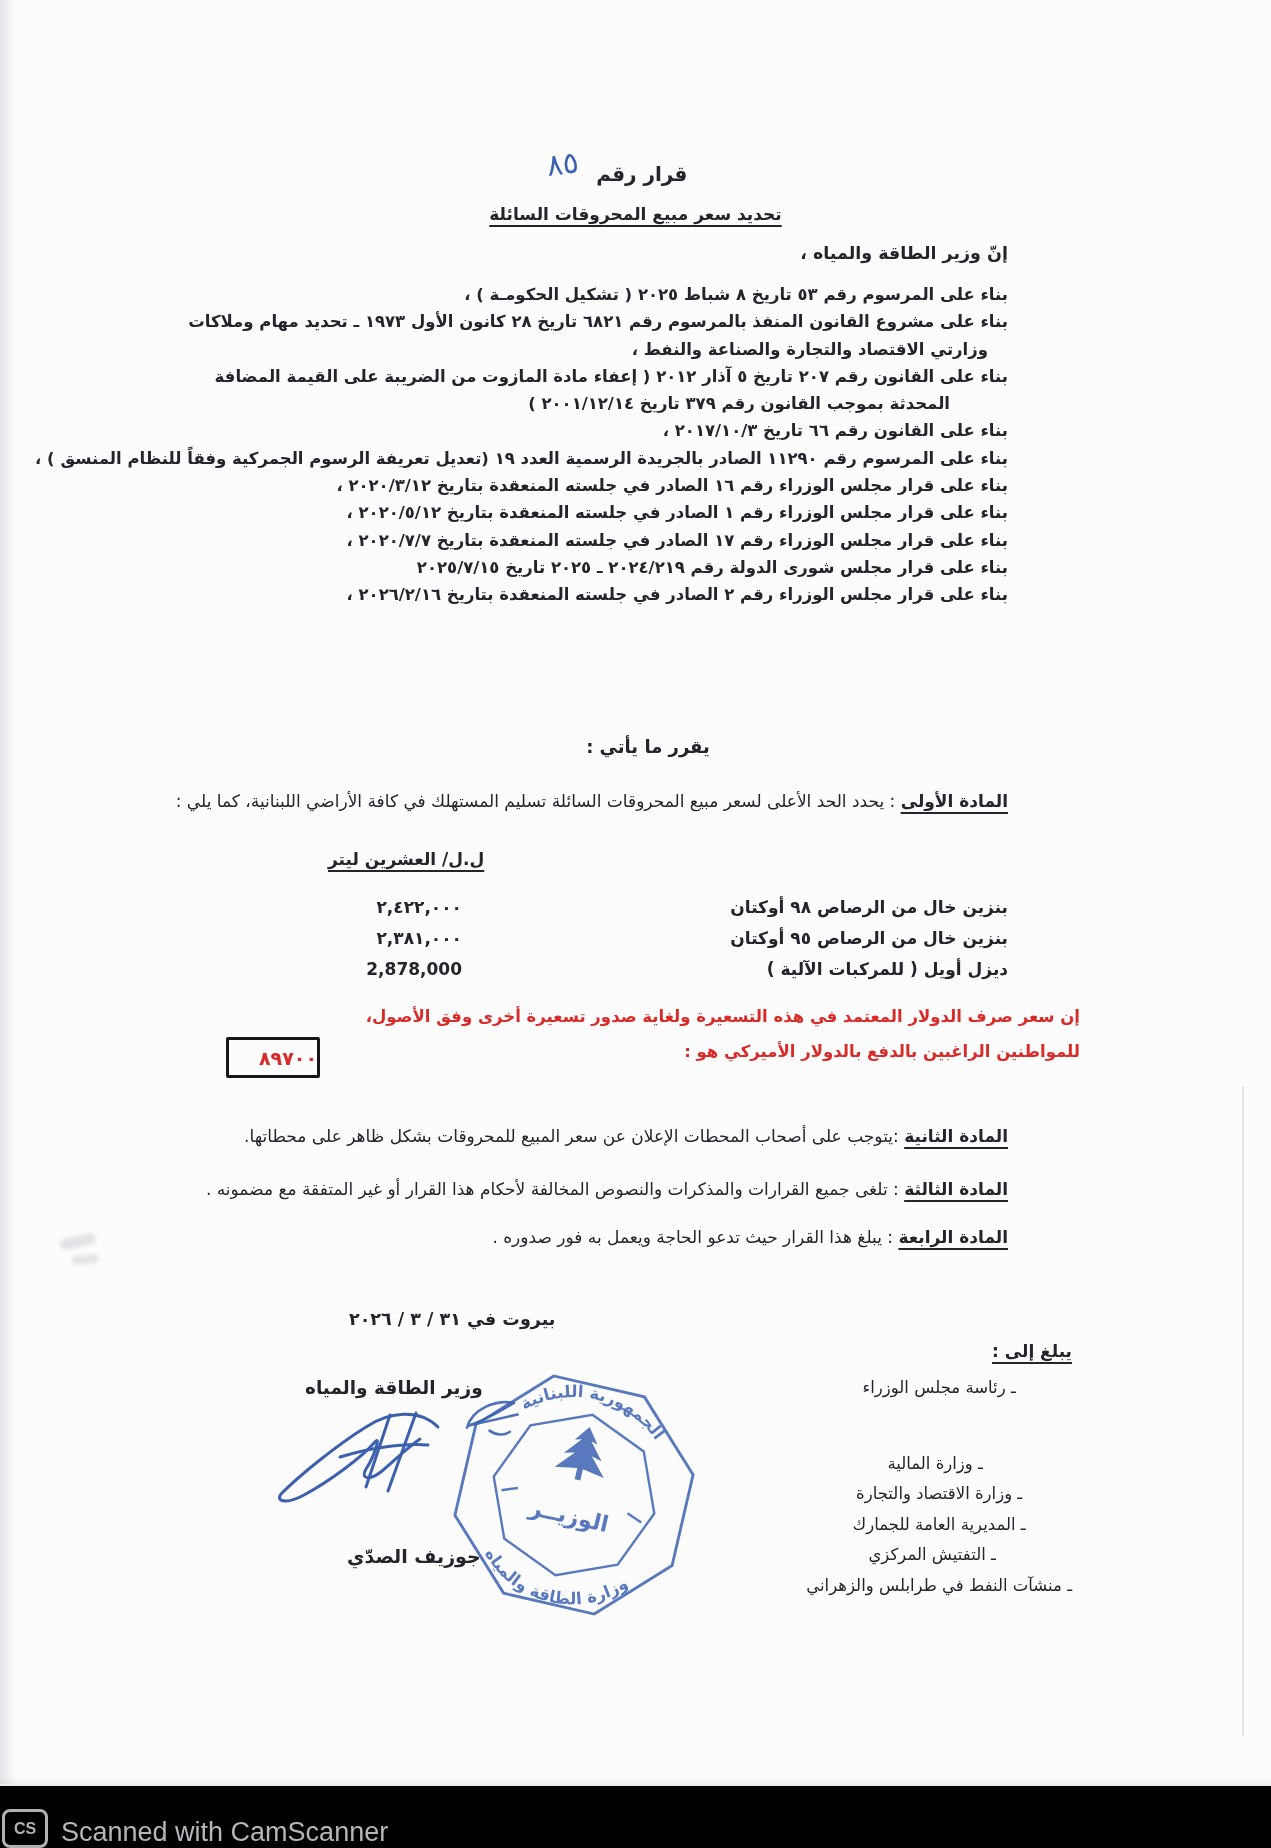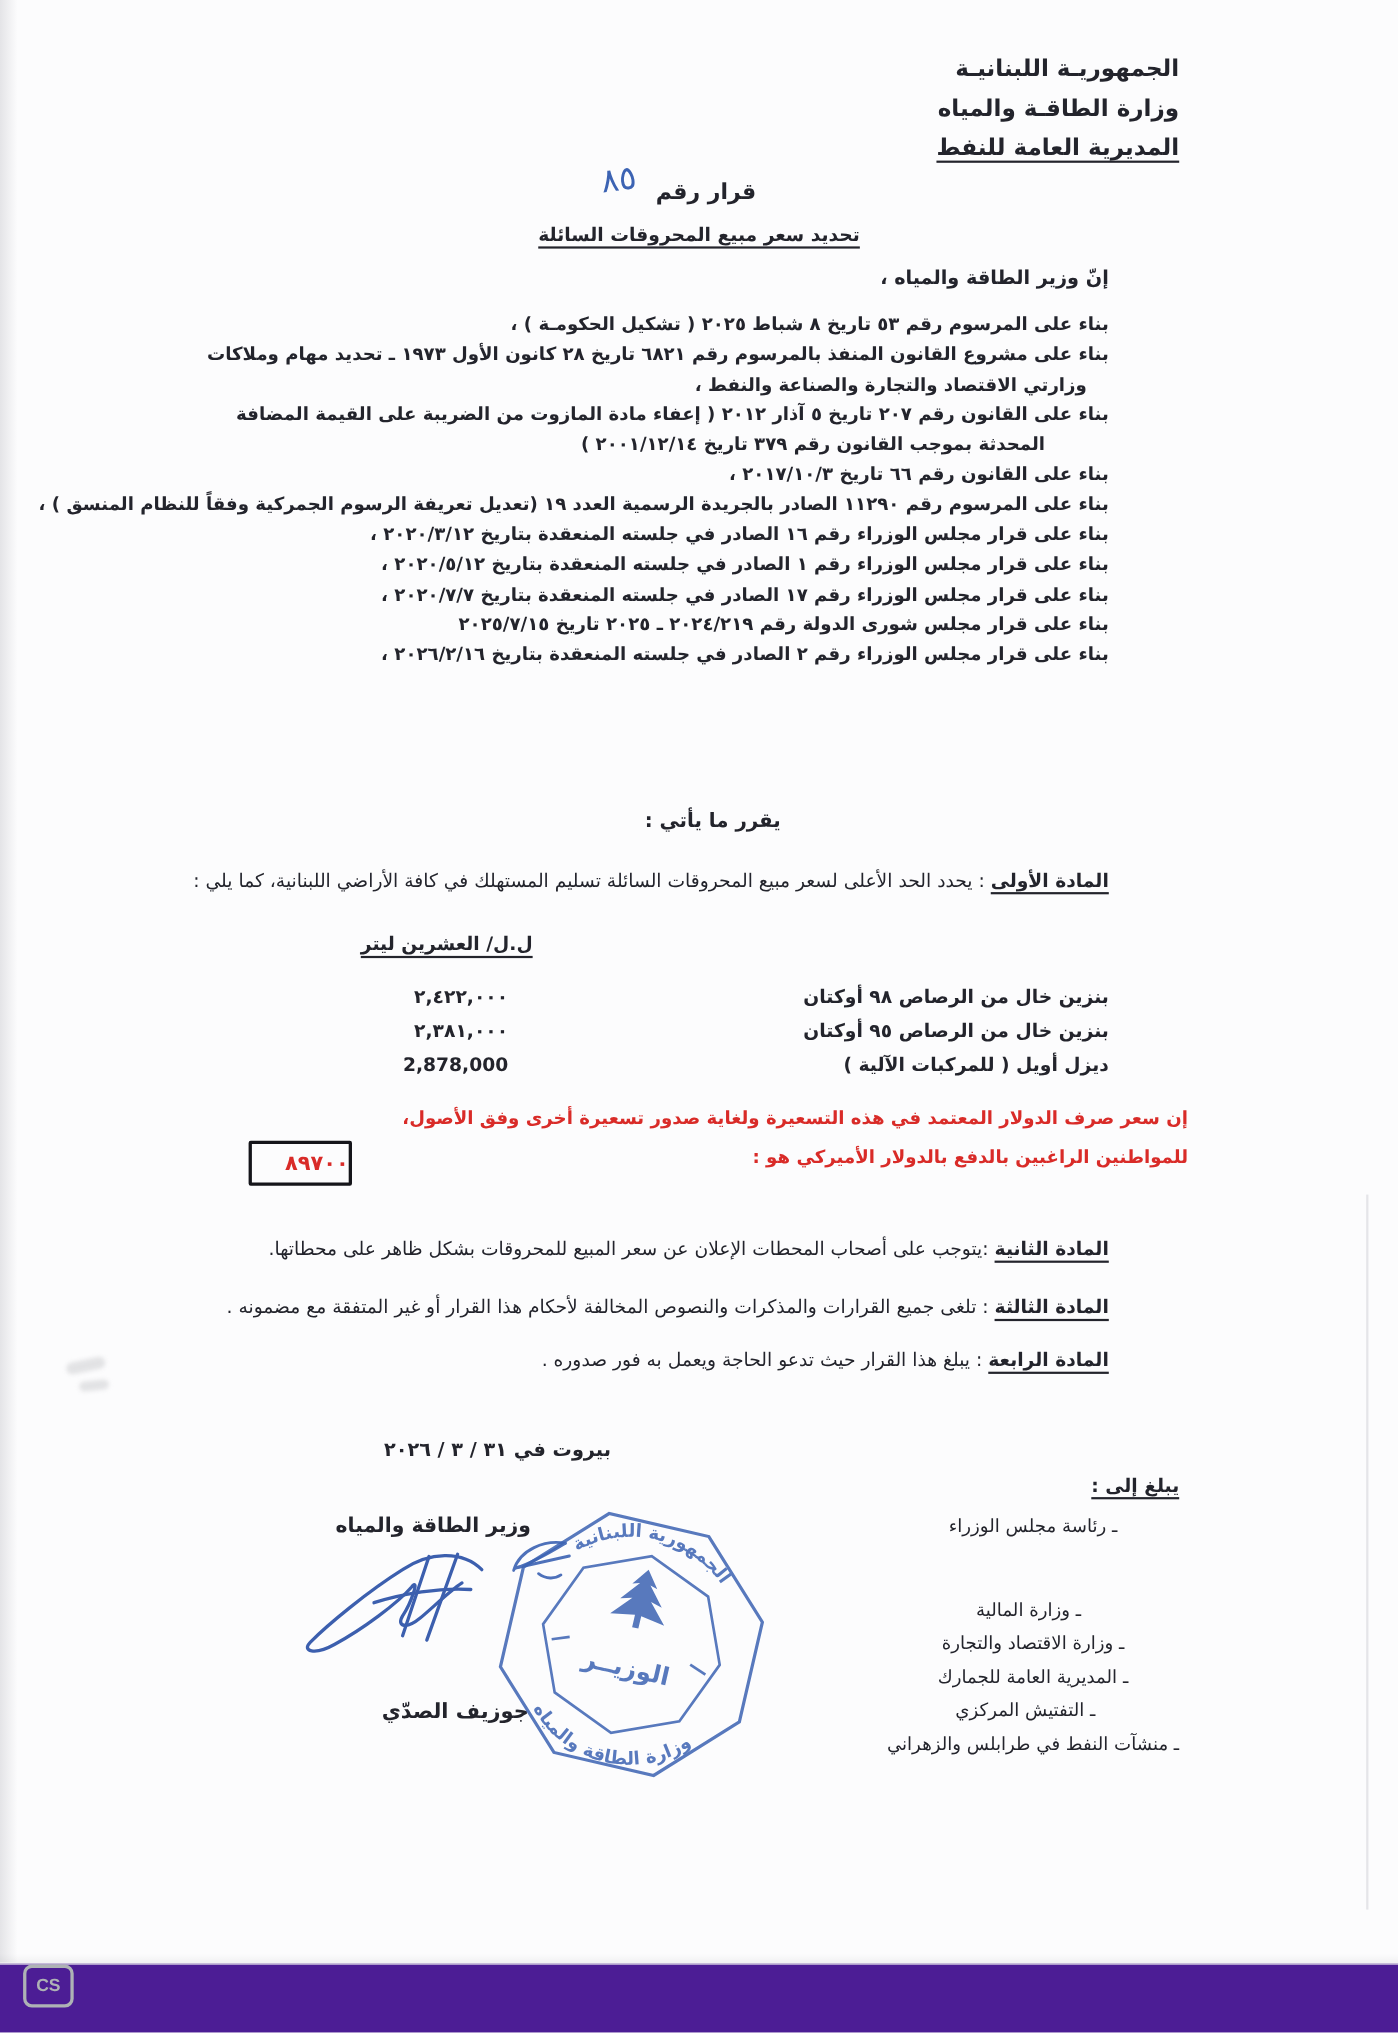--- a/index.html
+++ b/index.html
@@ -66,42 +66,37 @@
   .dist div:nth-child(5){padding-right:14px;}
 
   .sig-title{left:305px;top:1377px;font-size:18.5px;}
   .sig-name{left:347px;top:1545px;font-size:19px;}
   .sig-svg{left:270px;top:1399px;}
   .stamp{left:448px;top:1364px;width:252px;height:262px;transform:rotate(13deg);opacity:.85;}
   .bluemark{left:458px;top:1394px;transform:rotate(-8deg);opacity:.9;}
 
   .footer-shadow{left:0;right:0;bottom:62px;height:10px;
     background:linear-gradient(rgba(0,0,0,0),rgba(0,0,0,0.05));}
-  .cam-footer{left:0;right:0;bottom:0;height:62px;background:#4c1d95;border-top:1px solid #eeeef0;
-    display:flex;align-items:flex-start;gap:13px;padding-left:21px;}
+  .cam-footer{left:0;right:0;bottom:0;height:62px;background:#000000;border-top:1px solid #eeeef0;
+    display:flex;align-items:flex-end;gap:13px;padding-left:2px;}
   .cs-badge{width:40px;height:33px;border:3px solid #aeb2b5;border-radius:8px;
     display:flex;align-items:center;justify-content:center;
     color:#aeb2b5;font-size:16px;font-weight:bold;font-family:"Liberation Sans",sans-serif;}
   .cs-text{color:#b3b7ba;font-size:27px;font-family:"Liberation Sans",sans-serif;}
 </style>
 </head>
 <body>
 
 <div class="page">
 
   <div class="abs left-shade"></div>
   <div class="abs right-line"></div>
   <div class="abs smudge s1"></div>
   <div class="abs smudge s2"></div>
 
-  <header class="abs letterhead ar b">
-    <div>الجمهوريـة اللبنانيـة</div>
-    <div>وزارة الطاقـة والمياه</div>
-    <div class="u">المديرية العامة للنفط</div>
-  </header>
 
   <div class="abs title-row">
     <span class="title-label ar">قرار رقم</span>
     <span class="handnum">٨٥</span>
   </div>
 
   <div class="abs subtitle ar b">
     <span class="u">تحديد سعر مبيع المحروقات السائلة</span>
   </div>
 
@@ -218,15 +213,16 @@
       </g>
       <text x="130" y="160" text-anchor="middle" font-size="23" font-weight="bold" fill="#3c63b3" font-family="DejaVu Sans, Liberation Sans, sans-serif">الوزيــر</text>
     </svg>
   </div>
 
   <div class="abs footer-shadow"></div>
   <div class="abs cam-footer">
     <span class="cs-badge">
       <span>CS</span>
     </span>
+    <span class="cs-text">Scanned with CamScanner</span>
   </div>
 
 </div>
 
 </body></html>

